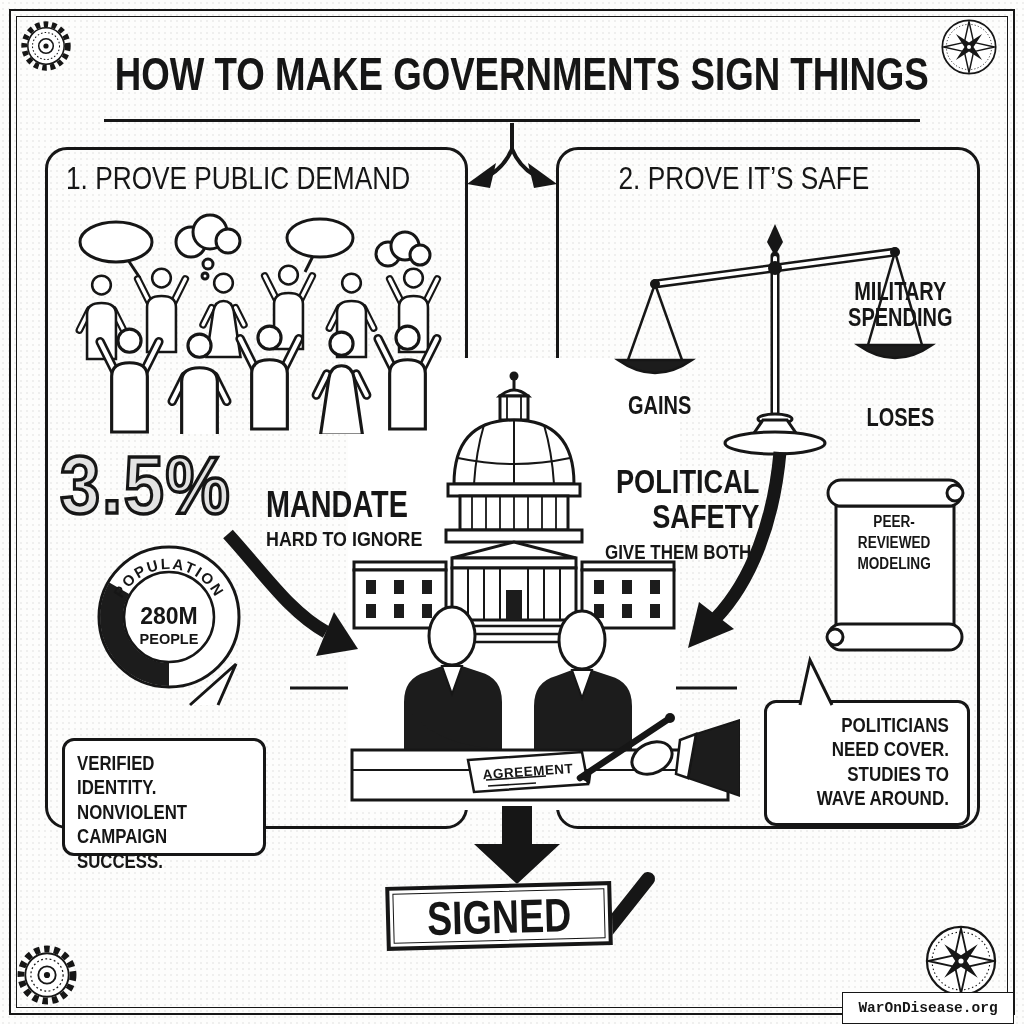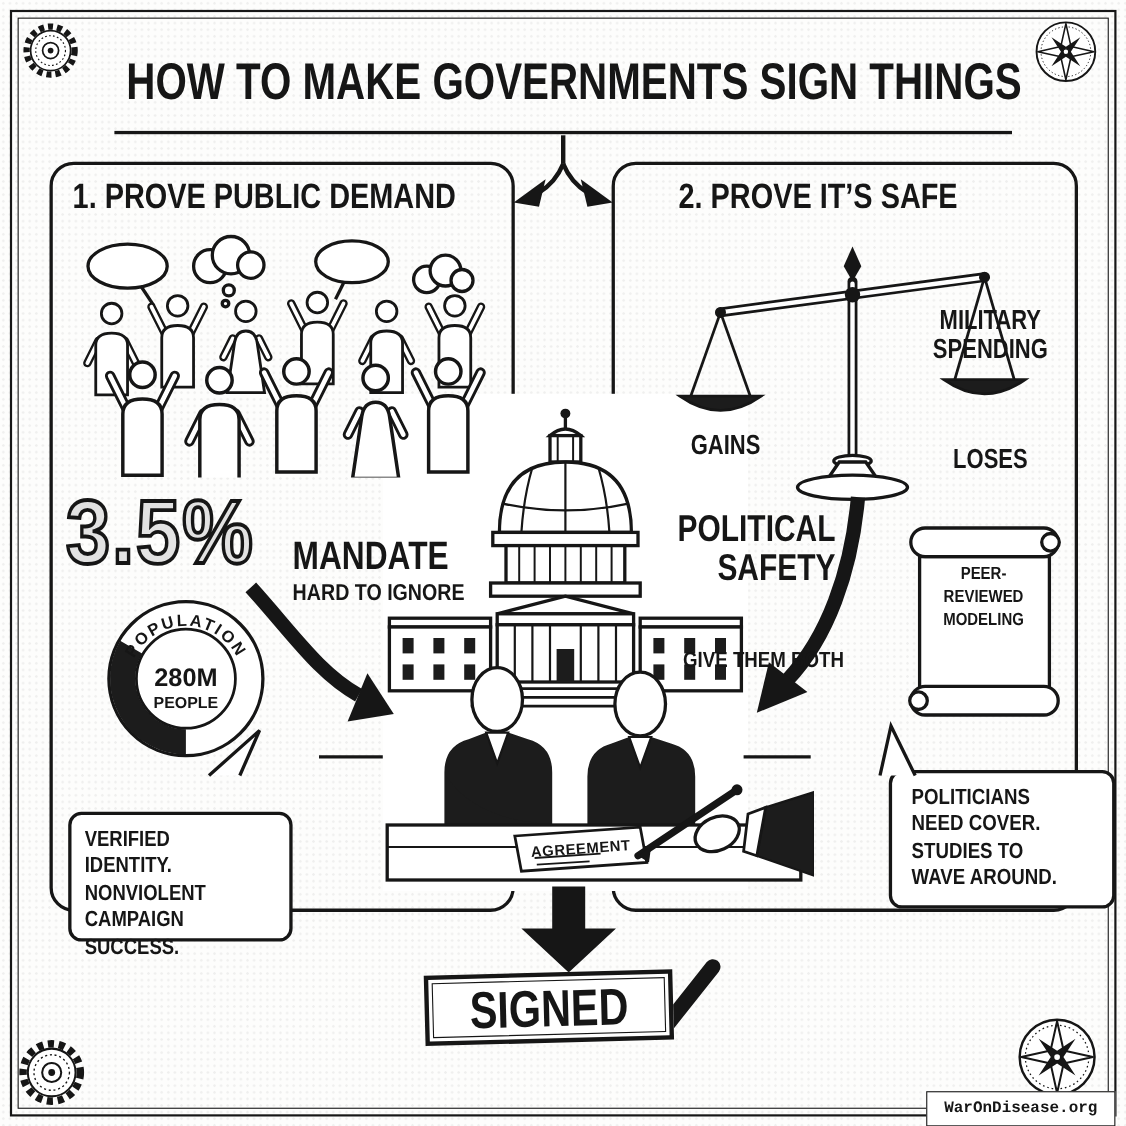--- a/index.html
+++ b/index.html
@@ -23,46 +23,46 @@
   .panel-right { left:556px; top:147px; width:424px; height:682px; }
 
   .center-white { left:348px; top:358px; width:332px; height:452px; background:#fff; z-index:2; }
 
   .cond-c { display:inline-block; transform:scaleX(.8);  transform-origin:center top; }
   .cond-c85 { display:inline-block; transform:scaleX(.85); transform-origin:center top; }
   .cond-l { display:inline-block; transform:scaleX(.8);  transform-origin:left top; }
   .cond-l85 { display:inline-block; transform:scaleX(.85); transform-origin:left top; }
   .pre { white-space:pre-line; }
 
-  .heading { font-weight:700; font-size:32px; z-index:6; }
+  .heading { font-weight:400; font-size:32px; z-index:6; }
   .lp-heading { left:66px; top:160px; }
   .rp-heading { left:556px; top:160px; width:376px; text-align:center; }
 
   .percent {
     left:60px; top:438px; font-size:82px; font-weight:900; z-index:6;
     color:#e2e2e2; -webkit-text-stroke:3.5px #161616; letter-spacing:2px;
   }
   .mandate-title { left:266px; top:484px; font-size:36px; font-weight:900; z-index:6; }
   .mandate-sub   { left:266px; top:527px; font-size:21px; font-weight:800; z-index:6; }
 
   .bubble {
     background:#fff; border:3.5px solid #161616; border-radius:12px; z-index:2;
     font-weight:800; font-size:20px; line-height:1.22;
   }
   .bubble-left  { left:62px; top:700px; width:204px; height:118px; padding:10px 12px;margin-top:38px; }
-  .bubble-right { left:808px; top:700px; width:206px; height:126px; padding:10px 6px; text-align:left; }
+  .bubble-right { left:764px; top:700px; width:206px; height:126px; padding:10px 6px; text-align:right; }
 
   .scale-label { font-weight:900; font-size:25px; line-height:1.05; text-align:center; z-index:6; }
   .health   { left:590px; top:316px; width:140px; }
   .gains    { left:598px; top:392px; width:124px; }
   .military { left:816px; top:278px; width:168px; }
   .loses    { left:838px; top:372px; width:124px;margin-top:32px; }
 
   .political-title { left:598px; top:464px; width:176px; text-align:right; font-size:34px; font-weight:900; line-height:1.03; z-index:6; }
-  .political-sub   { left:592px; top:541px; width:188px; text-align:right; font-size:20px; font-weight:800; z-index:6;margin-top:48px; }
+  .political-sub   { left:592px; top:541px; width:188px; text-align:left; font-size:20px; font-weight:800; z-index:6; }
 
   .scroll-label { left:818px; top:512px; width:152px; text-align:center; font-size:16px; font-weight:800; line-height:1.3; z-index:6; }
 
   .agreement {
     left:472px; top:764px; width:112px; text-align:center; z-index:6;
     font-size:13.5px; font-weight:800; letter-spacing:.5px; transform:rotate(-4deg);
   }
 
   .signed-badge {
     left:386px; top:884px; width:226px; height:64px; z-index:6;

